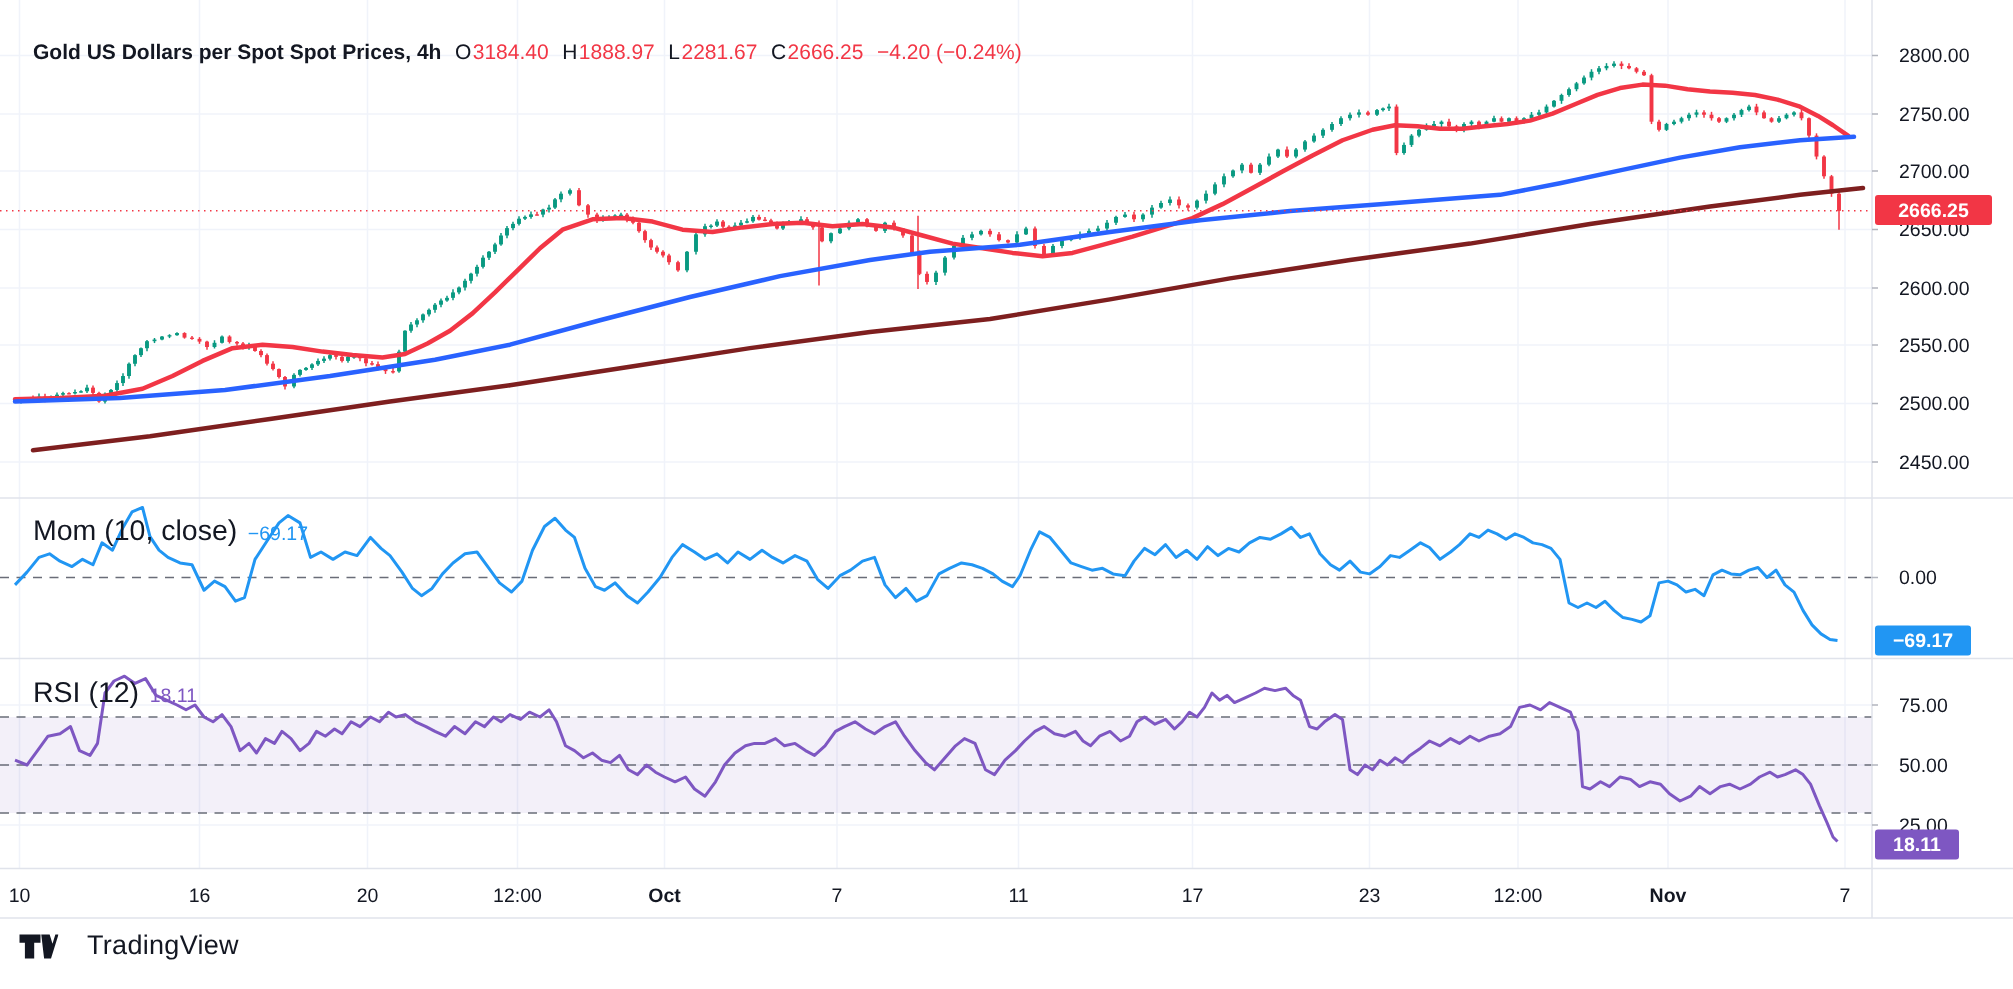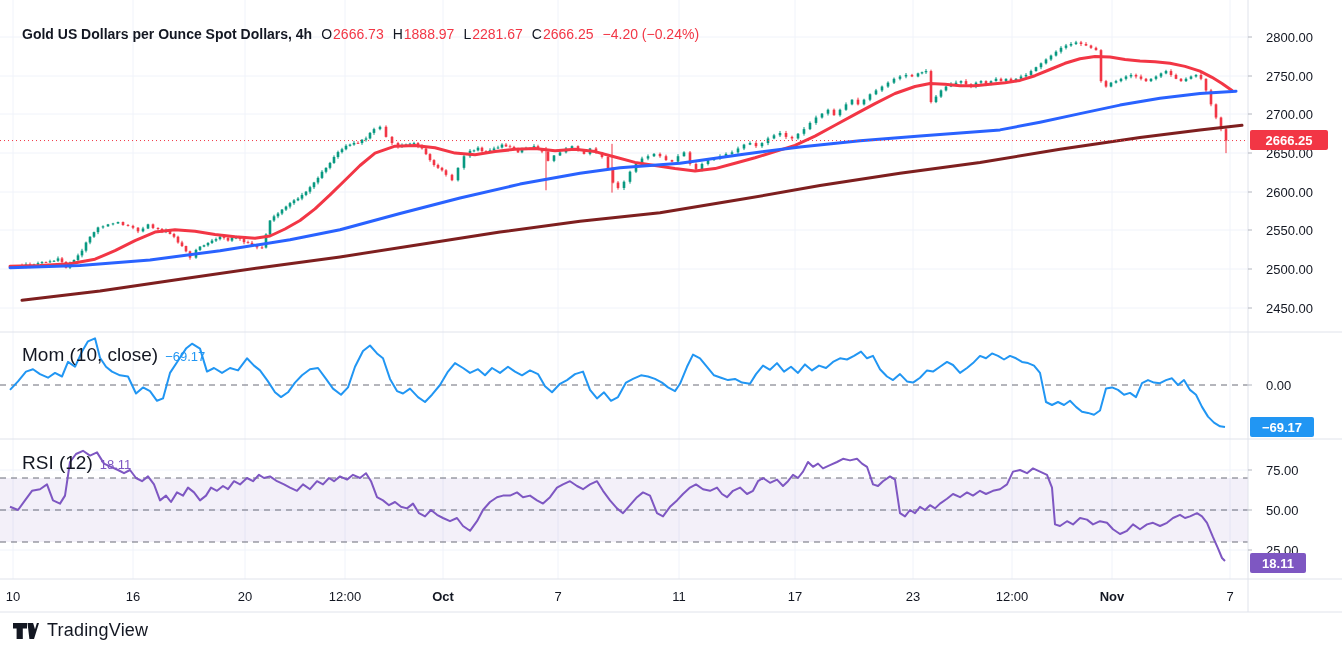--- a/index.html
+++ b/index.html
@@ -10,21 +10,21 @@
   .title-row{font-size:14px;color:#131722;}
   .title-row .sym{font-weight:bold;}
   .title-row .k{color:#131722;margin-left:9px;}
   .title-row .v{color:#f23645;margin-left:1px;}
   .title-row .chg{color:#f23645;margin-left:9px;}
   .ma-row{font-size:13px;color:#131722;line-height:21px;cursor:pointer;}
   .ind-label{font-size:19px;color:#131722;}
   .ind-val{font-size:13px;margin-left:7px;}
   .mom-val{color:#2196f3;}
   .rsi-val{color:#7e57c2;}
-  .tv-logo{position:absolute;left:12px;top:620px;display:flex;align-items:center;gap:8px;
+  .tv-logo{position:absolute;left:12px;top:620px;display:flex;align-items:center;gap:19px;
     color:#131722;cursor:pointer;justify-content:flex-end;}
   .tv-logo .tv-text{font-size:18px;font-weight:500;letter-spacing:0.2px;}
 </style>
 </head>
 <body>
 
 <div class="chart-root">
 
   <svg id="chart" width="1342" height="659" viewBox="0 0 1342 659">
       <g>
@@ -643,21 +643,21 @@
         </g>
         <g>
           <rect x="1250" y="553" width="56" height="20" rx="2" fill="#7e57c2"></rect>
           <text x="1278" y="567.5" fill="#ffffff" font-size="13" text-anchor="middle" font-weight="bold">18.11</text>
         </g>
       </g>
     </svg>
 
   <div class="legend" style="left:22px;top:26px">
     <div class="title-row">
-      <span class="sym">Gold US Dollars per Ounce Spot Dollars, 4h</span><span class="k">O</span><span class="v">2666.73</span><span class="k">H</span><span class="v">1888.97</span><span class="k">L</span><span class="v">2281.67</span><span class="k">C</span><span class="v">2666.25</span><span class="chg">−4.20 (−0.24%)</span>
+      <span class="sym">Gold US Dollars per Spot Spot Prices, 4h</span><span class="k">O</span><span class="v">3184.40</span><span class="k">H</span><span class="v">1888.97</span><span class="k">L</span><span class="v">2281.67</span><span class="k">C</span><span class="v">2666.25</span><span class="chg">−4.20 (−0.24%)</span>
     </div>
   </div>
 
   <div class="legend" style="left:22px;top:344px">
     <span class="ind-label">Mom (10, close)</span><span class="ind-val mom-val">−69.17</span>
   </div>
 
   <div class="legend" style="left:22px;top:452px">
     <span class="ind-label">RSI (12)</span><span class="ind-val rsi-val">18.11</span>
   </div>

